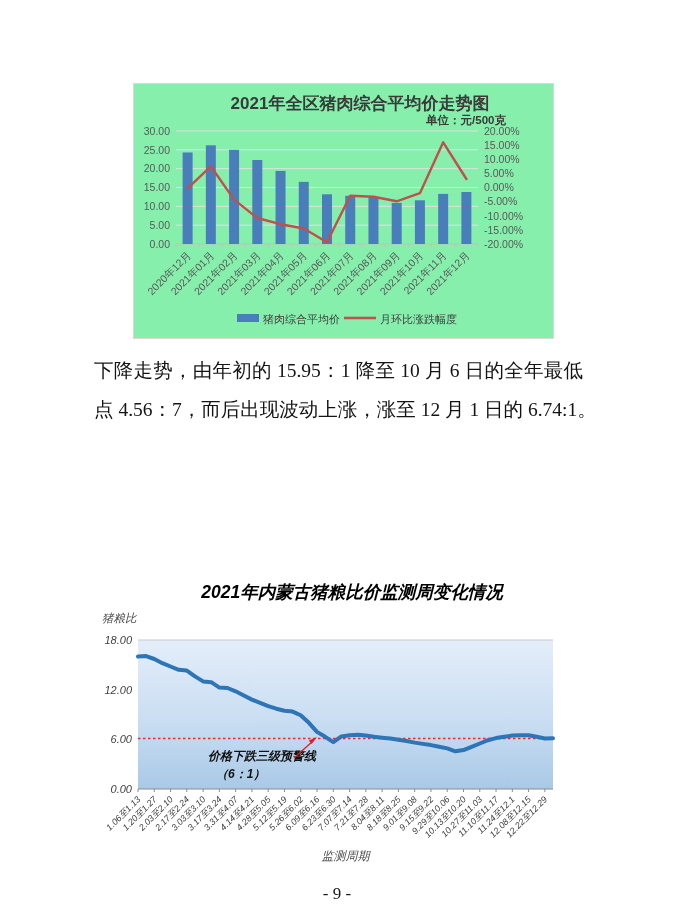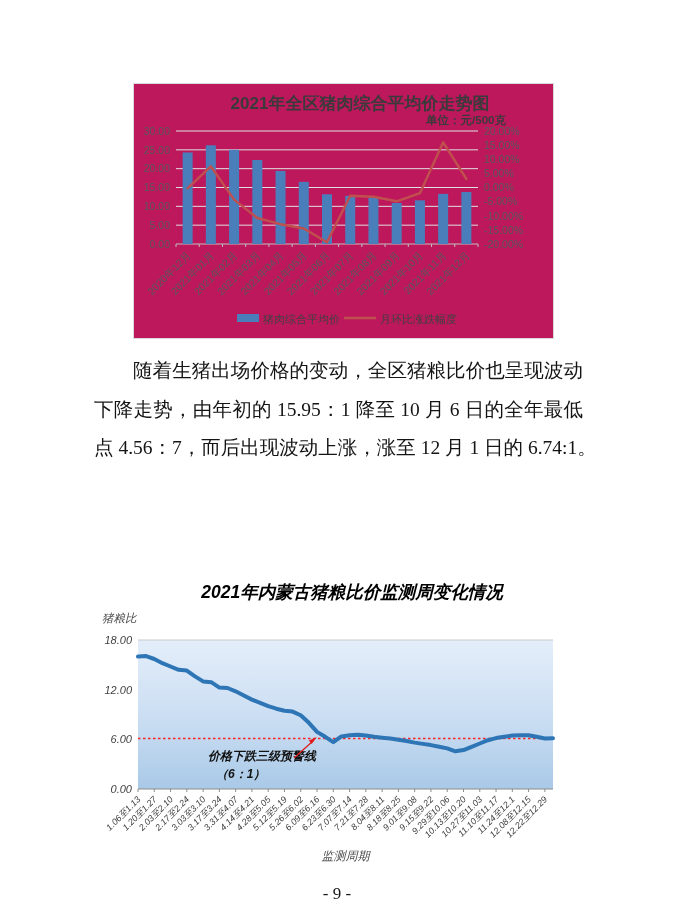--- a/index.html
+++ b/index.html
@@ -2,21 +2,21 @@
 <html><head>
 <meta charset="utf-8">
 <style>
   html,body{margin:0;padding:0;background:#ffffff;}
   .page{
     position:relative;width:674px;height:922px;background:#ffffff;
     font-family:"Liberation Sans",sans-serif;overflow:hidden;
   }
   .chart1-box{
     position:absolute;left:133px;top:83px;width:421px;height:256px;
-    border:1px solid #d9d9d9;background:#be185d;box-sizing:border-box;text-decoration:underline;
+    border:1px solid #d9d9d9;background:#86efac;box-sizing:border-box;text-decoration:underline;
   }
   .chart2-box{
     position:absolute;left:80px;top:576px;width:530px;height:302px;font-style:italic;
   }
   .para{
     position:absolute;left:94px;top:352px;width:489px;
   }
   .para-line{
     font-family:"Liberation Serif",serif;font-size:19.5px;line-height:38.5px;
     color:#141414;text-align:justify;text-align-last:justify;white-space:nowrap;
@@ -119,21 +119,20 @@
         <g>
           <rect x="103" y="230" width="22" height="8" fill="#4a7ebb"></rect>
           <text x="129" y="239" font-size="11" fill="#404040">猪肉综合平均价</text>
           <line x1="210" y1="234" x2="242" y2="234" stroke="#c0504d" stroke-width="2.6"></line>
           <text x="246" y="239" font-size="11" fill="#404040">月环比涨跌幅度</text>
         </g>
       </svg>
   </div>
 
   <div class="para">
-    <div class="para-line first">随着生猪出场价格的变动，全区猪粮比价也呈现波动</div>
     <div class="para-line">下降走势，由年初的 15.95：1 降至 10 月 6 日的全年最低</div>
     <div class="para-line">点 4.56：7，而后出现波动上涨，涨至 12 月 1 日的 6.74:1。</div>
   </div>
 
   <div class="chart2-box">
     <svg id="chart2-svg" width="530" height="302" viewBox="0 0 530 302">
         <defs>
           <linearGradient id="c2grad" x1="0" y1="0" x2="0" y2="1">
             <stop offset="0%" stop-color="#e4eefa"></stop>
             <stop offset="55%" stop-color="#c9ddf2"></stop>

